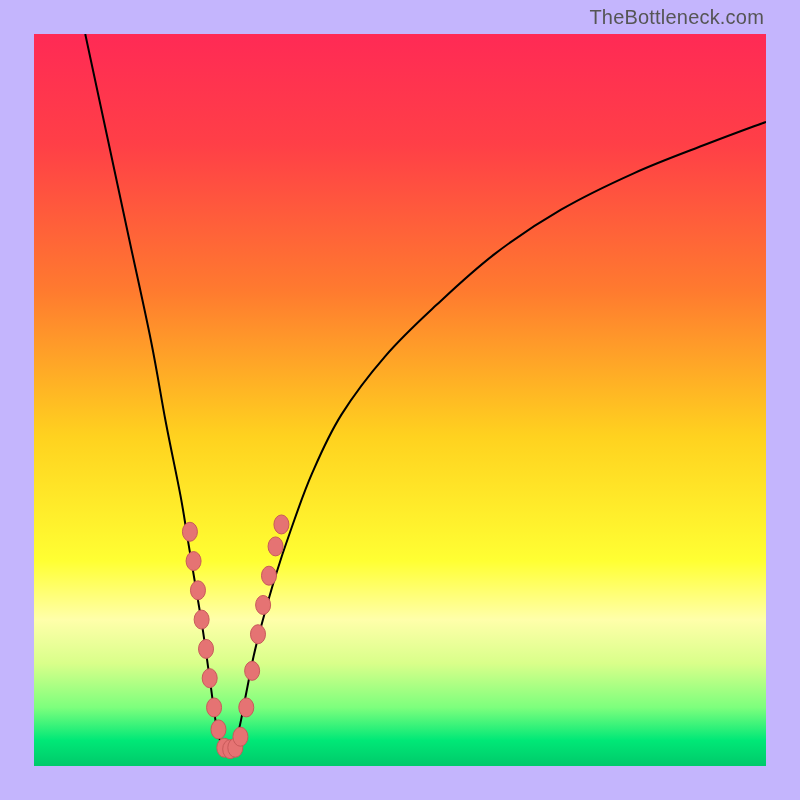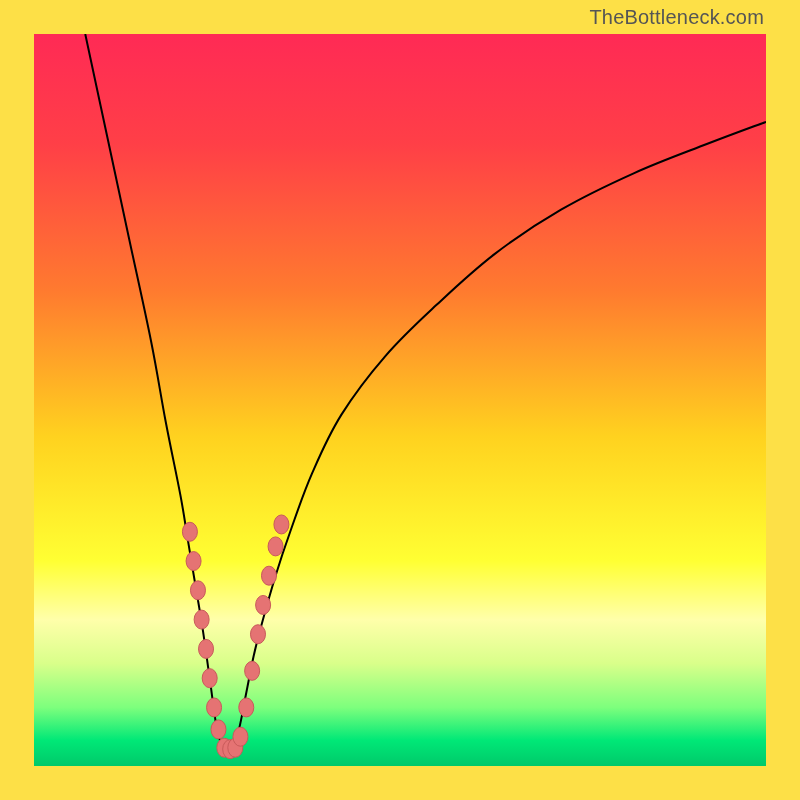--- a/index.html
+++ b/index.html
@@ -7,21 +7,21 @@
     padding: 0;
     width: 800px;
     height: 800px;
     overflow: hidden;
     background: #000;
     font-family: Arial, Helvetica, sans-serif;
   }
   .frame {
     position: absolute;
     inset: 0;
-    background: #fde047;
+    background: #c4b5fd;
     padding-left: 20px;
   }
   .plot-area {
     position: absolute;
     left: 34px;
     top: 34px;
     width: 732px;
     height: 732px;
     overflow: hidden;
   }

